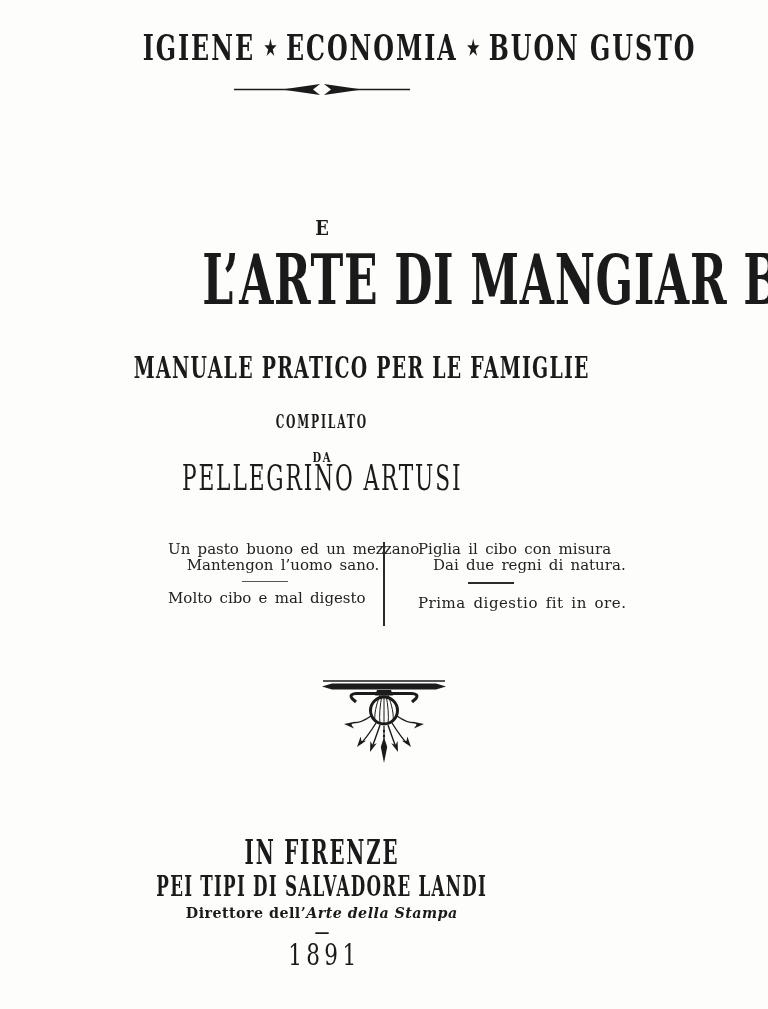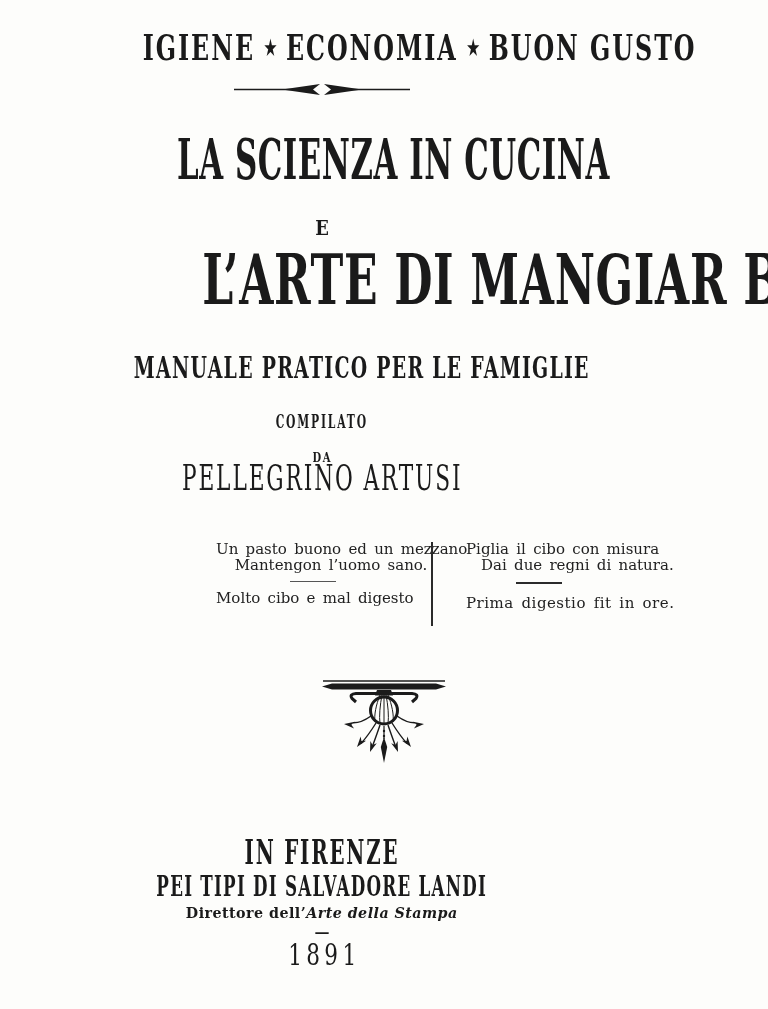--- a/index.html
+++ b/index.html
@@ -60,21 +60,20 @@
   
   .quotes {
     position: absolute;
     top: 542px;
     left: 168px;
     display: flex;
     align-items: flex-start;
     font-size: 15px;
     line-height: 15.5px;
     color: #222;
-    margin-left: 48px;
   }
   .qcol { white-space: nowrap; }
   .qcol.leftcol  { width: 215px; }
   .qcol.rightcol { margin-left: 33px; width: 205px; }
   .qline { word-spacing: 2.5px; }
   .qline.indent { padding-left: 15px; text-align: center; }
   .qline.it { letter-spacing: 0.5px; }
   .qrule { height: 2px; background: #2b2b2b; width: 46px; margin: 8px 0 9px 0; }
   .qrule.thin { height: 1px; background: #555; }
   .qrule.rl { margin-left: 50px; margin-top: 9px; margin-bottom: 12px; }
@@ -117,23 +116,20 @@
 
   <div class="line arrow-rule">
     <svg width="180" height="15" viewBox="0 0 180 15">
       <line class="ink" x1="2" y1="7.5" x2="70" y2="7.5" stroke-width="1.4"></line>
       <polygon class="fill" points="50,7.5 88,2 81,7.5 88,13"></polygon>
       <polygon class="fill" points="130,7.5 92,2 99,7.5 92,13"></polygon>
       <line class="ink" x1="110" y1="7.5" x2="178" y2="7.5" stroke-width="1.4"></line>
     </svg>
   </div>
 
-  <div class="line title1">
-    <span class="t">LA SCIENZA IN CUCINA</span>
-  </div>
 
   <div class="line conj">
     <span class="t">E</span>
   </div>
 
   <div class="line title2">
     <span class="t">L’ARTE DI MANGIAR BENE</span>
   </div>
 
   <div class="line subtitle">

